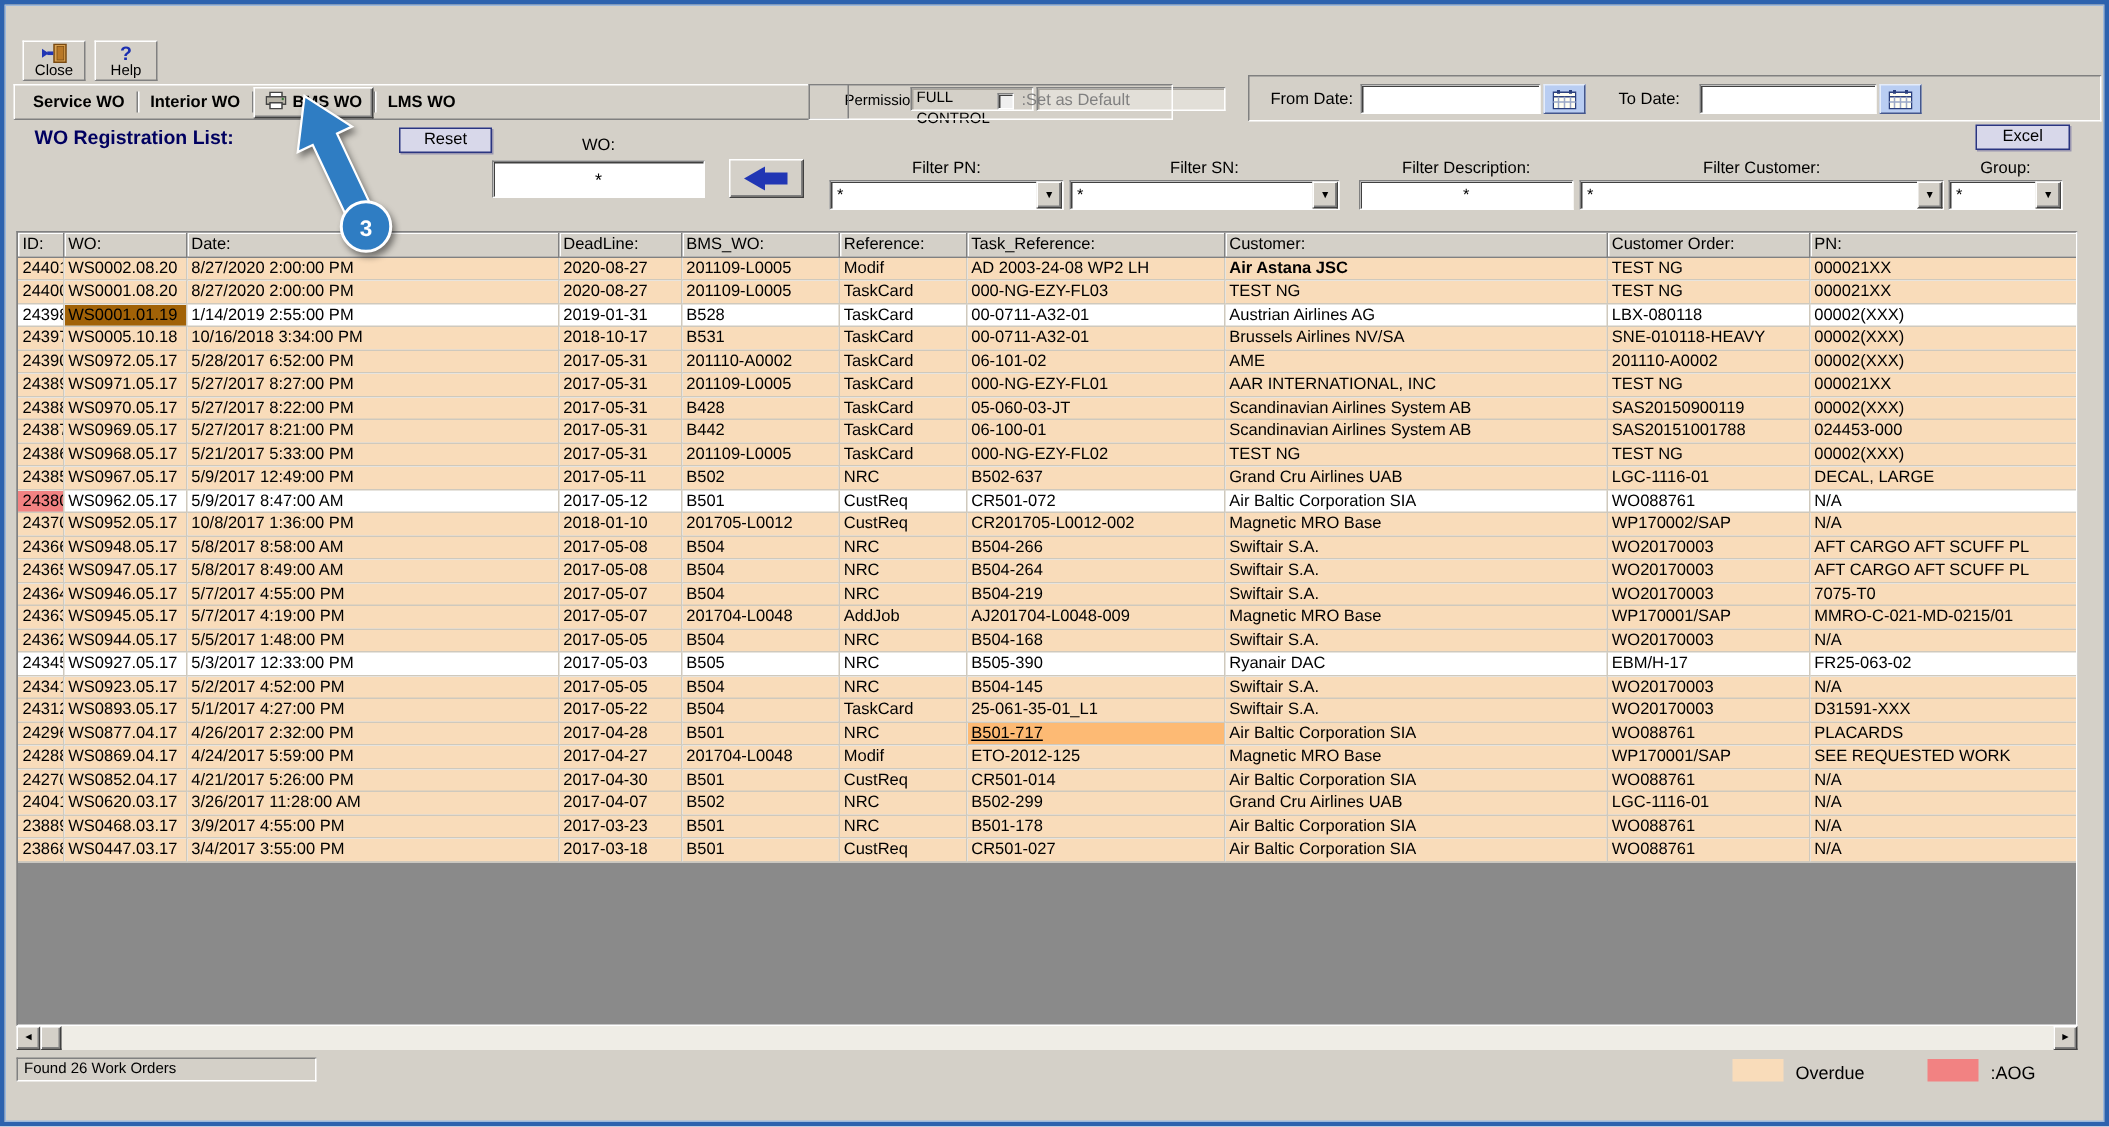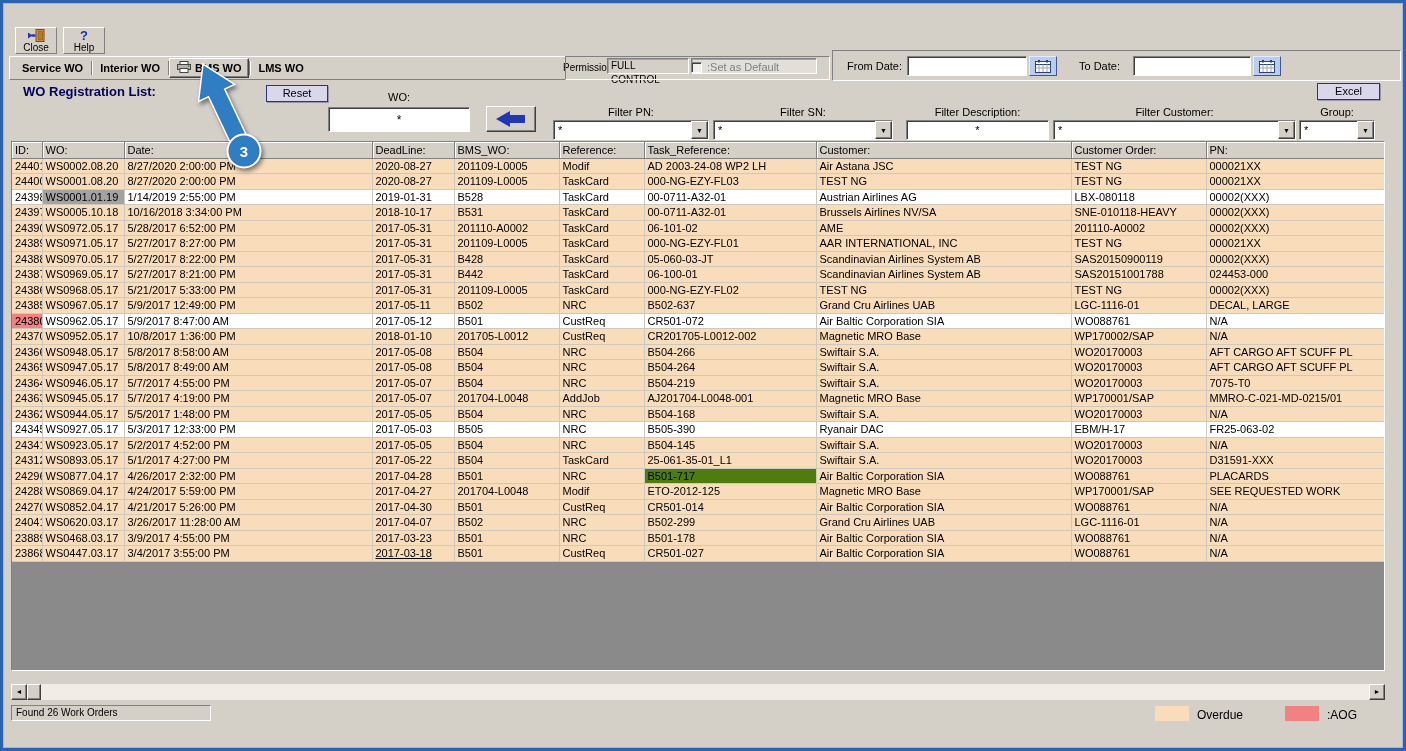--- a/index.html
+++ b/index.html
@@ -22,21 +22,21 @@
   .permlbl{position:absolute;left:556px;top:37px;font-size:10px}
   .permfield{position:absolute;top:33px;height:16px;font-size:10px;line-height:14px;padding:0 3px;background:#d4d0c8;
     border:1px solid;border-color:#808080 #fff #fff #808080;box-shadow:inset 1px 1px 0 #a8a49c}
   
   .tabbar{position:absolute;left:6px;top:53px;width:557px;height:24px;display:flex;align-items:center;padding-left:4px;
     border:1px solid;border-color:#fff #808080 #808080 #fff}
   .tab{padding:3px 8px;font-weight:bold;white-space:nowrap;cursor:default}
   .tab.active{display:flex;align-items:center;gap:4px;border:1px solid;border-color:#fff #404040 #404040 #fff;
     box-shadow:inset -1px -1px 0 #808080;padding:2px 7px}
   .tabsep{width:1px;height:14px;background:#808080;box-shadow:1px 0 0 #fff}
-  .setbox{position:absolute;left:562px;top:53px;width:265px;height:24px;border:1px solid;border-color:#808080 #fff #fff #808080}
+  .setbox{position:absolute;left:536px;top:53px;width:243px;height:24px;border:1px solid;border-color:#808080 #fff #fff #808080}
   .setdef{position:absolute;left:125px;top:4px;display:flex;align-items:center;gap:5px;color:#808080}
   .cb{width:11px;height:11px;background:#efefef;border:1px solid;border-color:#808080 #fff #fff #808080;box-shadow:inset 1px 1px 0 #404040}
   
   .dategroup{position:absolute;left:829px;top:47px;width:569px;height:31px;border:1px solid;border-color:#808080 #fff #fff #808080}
   .dg-lbl{position:absolute;top:9px;font-size:11px}
   .dg-field{position:absolute;top:5px;height:20px;background:#fff;border:1px solid;border-color:#808080 #fff #fff #808080;box-shadow:inset 1px 1px 0 #404040}
   .calbtn{position:absolute;top:5px;width:28px;height:20px;background:#b9cdf2;border:1px solid;border-color:#e4ecfa #44568c #44568c #e4ecfa;
     display:flex;align-items:center;justify-content:center;cursor:default}
   
   .regtitle{position:absolute;left:20px;top:81px;font-size:13px;font-weight:bold;color:#000060}
@@ -56,21 +56,21 @@
     border-color:#fff #404040 #404040 #fff;box-shadow:inset -1px -1px 0 #808080;display:flex;align-items:center;justify-content:center;cursor:default}
   .flbl{position:absolute;top:103px;height:12px;text-align:center;font-size:11px;white-space:nowrap}
   .combo{position:absolute;top:117px;height:20px;background:#fff;border:1px solid;border-color:#808080 #fff #fff #808080;
     box-shadow:inset 1px 1px 0 #404040;display:flex;align-items:stretch}
   .combo .val{flex:1;line-height:18px;padding-left:4px;overflow:hidden}
   .drop{width:17px;background:#d4d0c8;border:1px solid;border-color:#fff #404040 #404040 #fff;box-shadow:inset -1px -1px 0 #808080;
     display:flex;align-items:center;justify-content:center;font-size:7px;cursor:default}
   .txtfield{position:absolute;top:117px;height:20px;background:#fff;text-align:center;border:1px solid;
     border-color:#808080 #fff #fff #808080;box-shadow:inset 1px 1px 0 #404040;outline:none;font-family:"Liberation Sans",sans-serif;font-size:11px}
   
-  .gridarea{position:absolute;left:8px;top:138px;width:1374px;height:530px;background:#8a8a8a;overflow:hidden;
+  .gridarea{position:absolute;left:8px;top:151px;width:1374px;height:530px;background:#8a8a8a;overflow:hidden;
     border:1px solid;border-color:#808080 #fff #fff #808080}
   table.grid{border-collapse:collapse;table-layout:fixed;width:1372px;background:#fff;font-size:11px}
   table.grid th{background:#d4d0c8;font-weight:normal;text-align:left;padding:1px 3px;height:16px;white-space:nowrap;overflow:hidden;
     border-right:1px solid #808080;border-bottom:1px solid #808080;box-shadow:inset 1px 1px 0 #fff;cursor:default}
   table.grid td{padding:0 3px;height:15.5px;white-space:nowrap;overflow:hidden;
     border-right:1px solid #cfc9bd;border-bottom:1px solid #cfc9bd}
   
   .hscroll{position:absolute;left:8px;top:681px;width:1374px;height:16px;background:#efede6;display:flex}
   .sbtn{width:16px;height:16px;background:#d4d0c8;border:1px solid;border-color:#fff #404040 #404040 #fff;
     box-shadow:inset -1px -1px 0 #808080;font-size:7px;line-height:13px;text-align:center;cursor:default}
@@ -239,39 +239,39 @@
         </thead>
       <tbody>
           <tr>
             <td style="background: rgb(249, 220, 186);">24401</td>
             <td style="background: rgb(249, 220, 186);">WS0002.08.20</td>
             <td style="background: rgb(249, 220, 186);">8/27/2020 2:00:00 PM</td>
             <td style="background: rgb(249, 220, 186);">2020-08-27</td>
             <td style="background: rgb(249, 220, 186);">201109-L0005</td>
             <td style="background: rgb(249, 220, 186);">Modif</td>
             <td style="background: rgb(249, 220, 186);">AD 2003-24-08 WP2 LH</td>
-            <td style="background: rgb(249, 220, 186);">Air Astana JSC</td>
+            <td style="background: rgb(249, 220, 186); font-weight: bold;">Air Astana JSC</td>
             <td style="background: rgb(249, 220, 186);">TEST NG</td>
             <td style="background: rgb(249, 220, 186);">000021XX</td>
           </tr>
           <tr>
             <td style="background: rgb(249, 220, 186);">24400</td>
             <td style="background: rgb(249, 220, 186);">WS0001.08.20</td>
             <td style="background: rgb(249, 220, 186);">8/27/2020 2:00:00 PM</td>
             <td style="background: rgb(249, 220, 186);">2020-08-27</td>
             <td style="background: rgb(249, 220, 186);">201109-L0005</td>
             <td style="background: rgb(249, 220, 186);">TaskCard</td>
             <td style="background: rgb(249, 220, 186);">000-NG-EZY-FL03</td>
             <td style="background: rgb(249, 220, 186);">TEST NG</td>
             <td style="background: rgb(249, 220, 186);">TEST NG</td>
             <td style="background: rgb(249, 220, 186);">000021XX</td>
           </tr>
           <tr>
             <td style="background: rgb(255, 255, 255);">24398</td>
-            <td style="background: #a3a3a3;">WS0001.01.19</td>
+            <td style="background: #a16207;">WS0001.01.19</td>
             <td style="background: rgb(255, 255, 255);">1/14/2019 2:55:00 PM</td>
             <td style="background: rgb(255, 255, 255);">2019-01-31</td>
             <td style="background: rgb(255, 255, 255);">B528</td>
             <td style="background: rgb(255, 255, 255);">TaskCard</td>
             <td style="background: rgb(255, 255, 255);">00-0711-A32-01</td>
             <td style="background: rgb(255, 255, 255); margin-left: 20px;">Austrian Airlines AG</td>
             <td style="background: rgb(255, 255, 255);">LBX-080118</td>
             <td style="background: rgb(255, 255, 255);">00002(XXX)</td>
           </tr>
           <tr>
@@ -418,21 +418,21 @@
             <td style="background: rgb(249, 220, 186);">WO20170003</td>
             <td style="background: rgb(249, 220, 186);">7075-T0</td>
           </tr>
           <tr>
             <td style="background: rgb(249, 220, 186);">24363</td>
             <td style="background: rgb(249, 220, 186);">WS0945.05.17</td>
             <td style="background: rgb(249, 220, 186);">5/7/2017 4:19:00 PM</td>
             <td style="background: rgb(249, 220, 186);">2017-05-07</td>
             <td style="background: rgb(249, 220, 186);">201704-L0048</td>
             <td style="background: rgb(249, 220, 186);">AddJob</td>
-            <td style="background: rgb(249, 220, 186);">AJ201704-L0048-001</td>
+            <td style="background: rgb(249, 220, 186);">AJ201704-L0048-009</td>
             <td style="background: rgb(249, 220, 186);">Magnetic MRO Base</td>
             <td style="background: rgb(249, 220, 186);">WP170001/SAP</td>
             <td style="background: rgb(249, 220, 186);">MMRO-C-021-MD-0215/01</td>
           </tr>
           <tr>
             <td style="background: rgb(249, 220, 186);">24362</td>
             <td style="background: rgb(249, 220, 186);">WS0944.05.17</td>
             <td style="background: rgb(249, 220, 186);">5/5/2017 1:48:00 PM</td>
             <td style="background: rgb(249, 220, 186);">2017-05-05</td>
             <td style="background: rgb(249, 220, 186);">B504</td>
@@ -478,21 +478,21 @@
             <td style="background: rgb(249, 220, 186);">WO20170003</td>
             <td style="background: rgb(249, 220, 186);">D31591-XXX</td>
           </tr>
           <tr>
             <td style="background: rgb(249, 220, 186);">24296</td>
             <td style="background: rgb(249, 220, 186);">WS0877.04.17</td>
             <td style="background: rgb(249, 220, 186);">4/26/2017 2:32:00 PM</td>
             <td style="background: rgb(249, 220, 186);">2017-04-28</td>
             <td style="background: rgb(249, 220, 186);">B501</td>
             <td style="background: rgb(249, 220, 186);">NRC</td>
-            <td style="background: #4d7c0f;">B501-717</td>
+            <td style="background: #fdba74; text-decoration: underline;">B501-717</td>
             <td style="background: rgb(249, 220, 186);">Air Baltic Corporation SIA</td>
             <td style="background: rgb(249, 220, 186);">WO088761</td>
             <td style="background: rgb(249, 220, 186);">PLACARDS</td>
           </tr>
           <tr>
             <td style="background: rgb(249, 220, 186);">24288</td>
             <td style="background: rgb(249, 220, 186);">WS0869.04.17</td>
             <td style="background: rgb(249, 220, 186);">4/24/2017 5:59:00 PM</td>
             <td style="background: rgb(249, 220, 186);">2017-04-27</td>
             <td style="background: rgb(249, 220, 186);">201704-L0048</td>
@@ -535,21 +535,21 @@
             <td style="background: rgb(249, 220, 186);">NRC</td>
             <td style="background: rgb(249, 220, 186);">B501-178</td>
             <td style="background: rgb(249, 220, 186);">Air Baltic Corporation SIA</td>
             <td style="background: rgb(249, 220, 186);">WO088761</td>
             <td style="background: rgb(249, 220, 186);">N/A</td>
           </tr>
           <tr>
             <td style="background: rgb(249, 220, 186);">23868</td>
             <td style="background: rgb(249, 220, 186);">WS0447.03.17</td>
             <td style="background: rgb(249, 220, 186);">3/4/2017 3:55:00 PM</td>
-            <td style="background: rgb(249, 220, 186); text-decoration: underline;">2017-03-18</td>
+            <td style="background: rgb(249, 220, 186);">2017-03-18</td>
             <td style="background: rgb(249, 220, 186);">B501</td>
             <td style="background: rgb(249, 220, 186);">CustReq</td>
             <td style="background: rgb(249, 220, 186);">CR501-027</td>
             <td style="background: rgb(249, 220, 186);">Air Baltic Corporation SIA</td>
             <td style="background: rgb(249, 220, 186);">WO088761</td>
             <td style="background: rgb(249, 220, 186);">N/A</td>
           </tr>
         </tbody>
     </table>
   </div>

